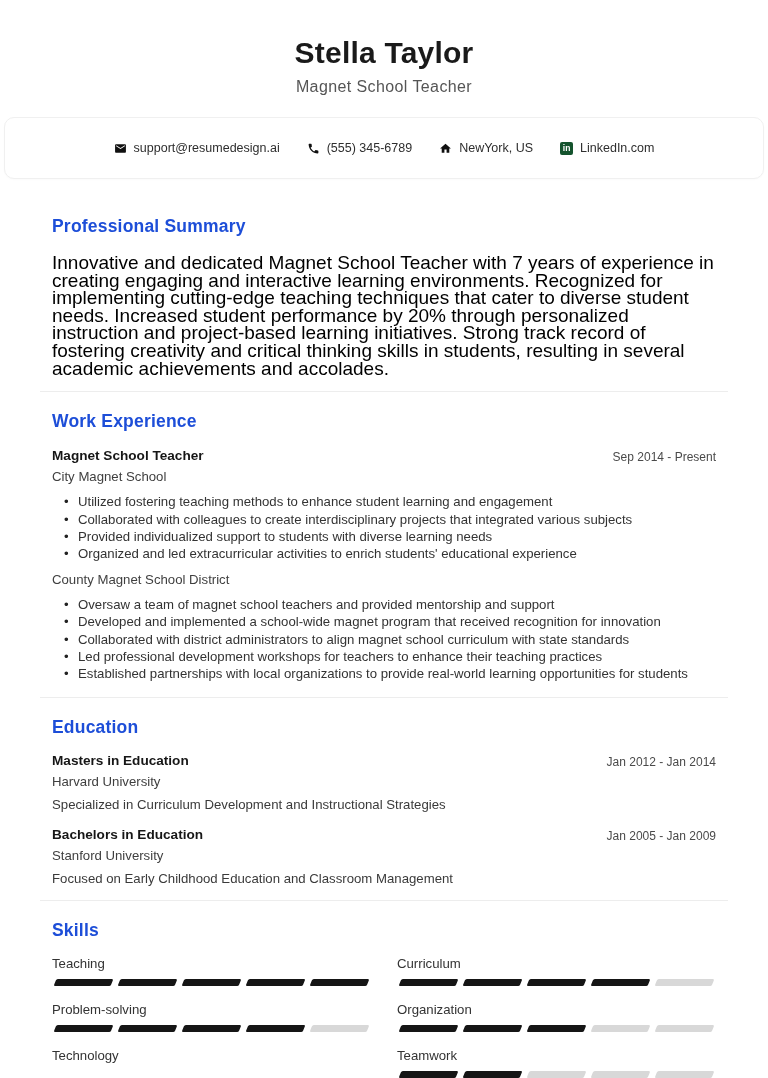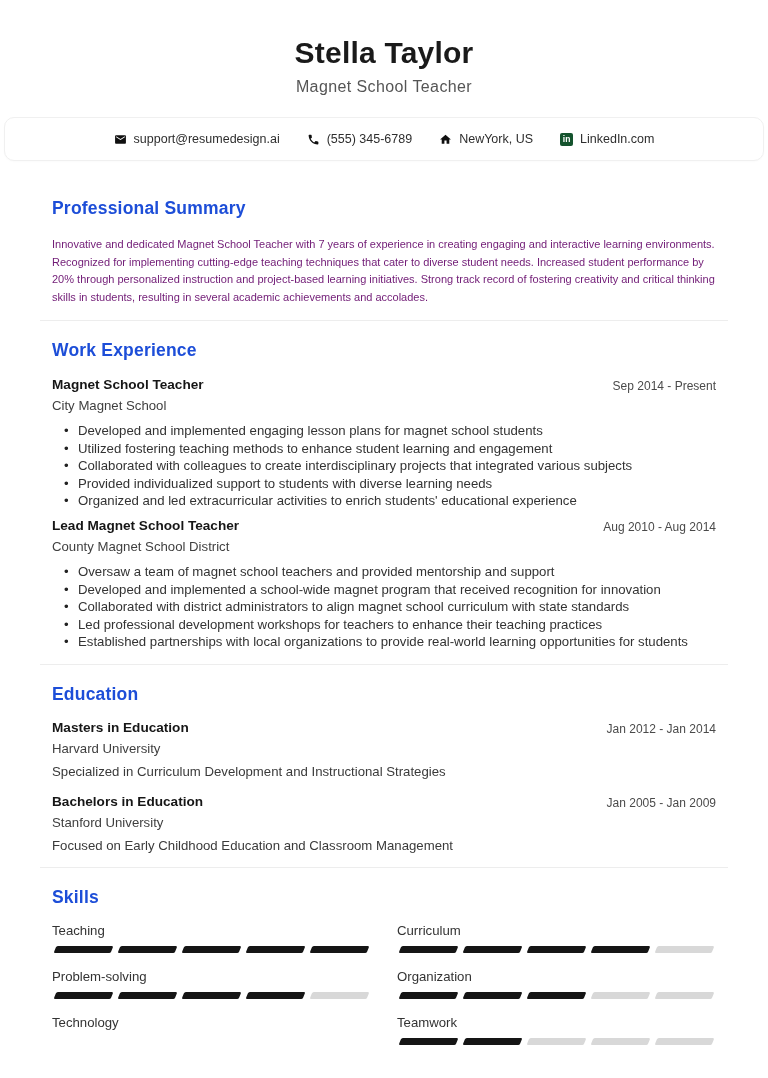--- a/index.html
+++ b/index.html
@@ -5,35 +5,35 @@
   * { box-sizing: border-box; margin: 0; padding: 0; }
   html, body { background: #ffffff; }
   body {
     width: 768px; height: 1078px; margin: 0 auto; overflow: hidden; position: relative;
     font-family: "Liberation Sans", "DejaVu Sans", sans-serif; color: #3c3c3c;
   }
   .name { text-align: center; font-size: 30px; font-weight: 700; color: #1a1a1a; padding-top: 36px; letter-spacing: .2px; }
   .subtitle { text-align: center; font-size: 16px; color: #555; margin-top: 8px; letter-spacing: .4px; }
 
   .contact-bar {
-    margin: 21px 4px 0; height: 44px; border: 1px solid #f0f0f0; border-radius: 10px;
+    margin: 21px 4px 0; height: 62px; border: 1px solid #f0f0f0; border-radius: 10px;
     background: #fff; display: flex; align-items: center; justify-content: center; gap: 27px;
     font-size: 12.5px; color: #2e2e2e; box-shadow: 0 1px 2px rgba(0,0,0,0.02);
   }
   .contact-item { display: flex; align-items: center; gap: 7px; cursor: pointer; }
   .contact-item svg { width: 13px; height: 13px; fill: #101010; flex: none; }
   .li-badge {
     width: 13px; height: 13px; background: #14532d; color: #fff; border-radius: 2px;
     font-size: 8.5px; font-weight: 700; display: flex; align-items: center; justify-content: center; flex: none;
   }
 
   .content { padding: 0 52px; }
   .section-heading { font-size: 17.5px; font-weight: 700; color: #1d4ed8; letter-spacing: .2px; }
   .summary-heading { margin-top: 37px; }
-  .summary-text { margin-top: 17px; font-size: 11px; line-height: 17.6px; color: #701a75; }
+  .summary-text { margin-top: 17px; font-size: 19px; line-height: 17.6px; color: #000000; }
 
   .divider { border: 0; border-top: 1px solid #ededed; margin: 14px -12px 0; }
 
   .work-heading, .edu-heading, .skills-heading { margin-top: 19px; }
 
   .job { margin-top: 16px; }
   .job + .job { margin-top: 9px; }
   .entry-header { display: flex; justify-content: space-between; align-items: flex-start; }
   .entry-title { font-size: 13.6px; font-weight: 700; color: #161616; }
   .entry-dates { font-size: 12px; color: #4a4a4a; padding-top: 2px; white-space: nowrap; }
@@ -95,32 +95,27 @@
   <div>
 
   <div class="job">
         <div class="entry-header">
           <span class="entry-title">Magnet School Teacher</span>
           <span class="entry-dates">Sep 2014 - Present</span>
         </div>
         <div class="entry-sub">City Magnet School</div>
         <ul class="bullets">
 
-        <li><span>Developed and implemented engaging lesson plans for magnet school students</span></li>
           <li><span>Utilized fostering teaching methods to enhance student learning and engagement</span></li>
           <li><span>Collaborated with colleagues to create interdisciplinary projects that integrated various subjects</span></li>
           <li><span>Provided individualized support to students with diverse learning needs</span></li>
           <li><span>Organized and led extracurricular activities to enrich students' educational experience</span></li>
         </ul>
       </div>
       <div class="job">
-        <div class="entry-header">
-          <span class="entry-title">Lead Magnet School Teacher</span>
-          <span class="entry-dates">Aug 2010 - Aug 2014</span>
-        </div>
         <div class="entry-sub">County Magnet School District</div>
         <ul class="bullets">
 
         <li><span>Oversaw a team of magnet school teachers and provided mentorship and support</span></li>
           <li><span>Developed and implemented a school-wide magnet program that received recognition for innovation</span></li>
           <li><span>Collaborated with district administrators to align magnet school curriculum with state standards</span></li>
           <li><span>Led professional development workshops for teachers to enhance their teaching practices</span></li>
           <li><span>Established partnerships with local organizations to provide real-world learning opportunities for students</span></li>
         </ul>
       </div>

